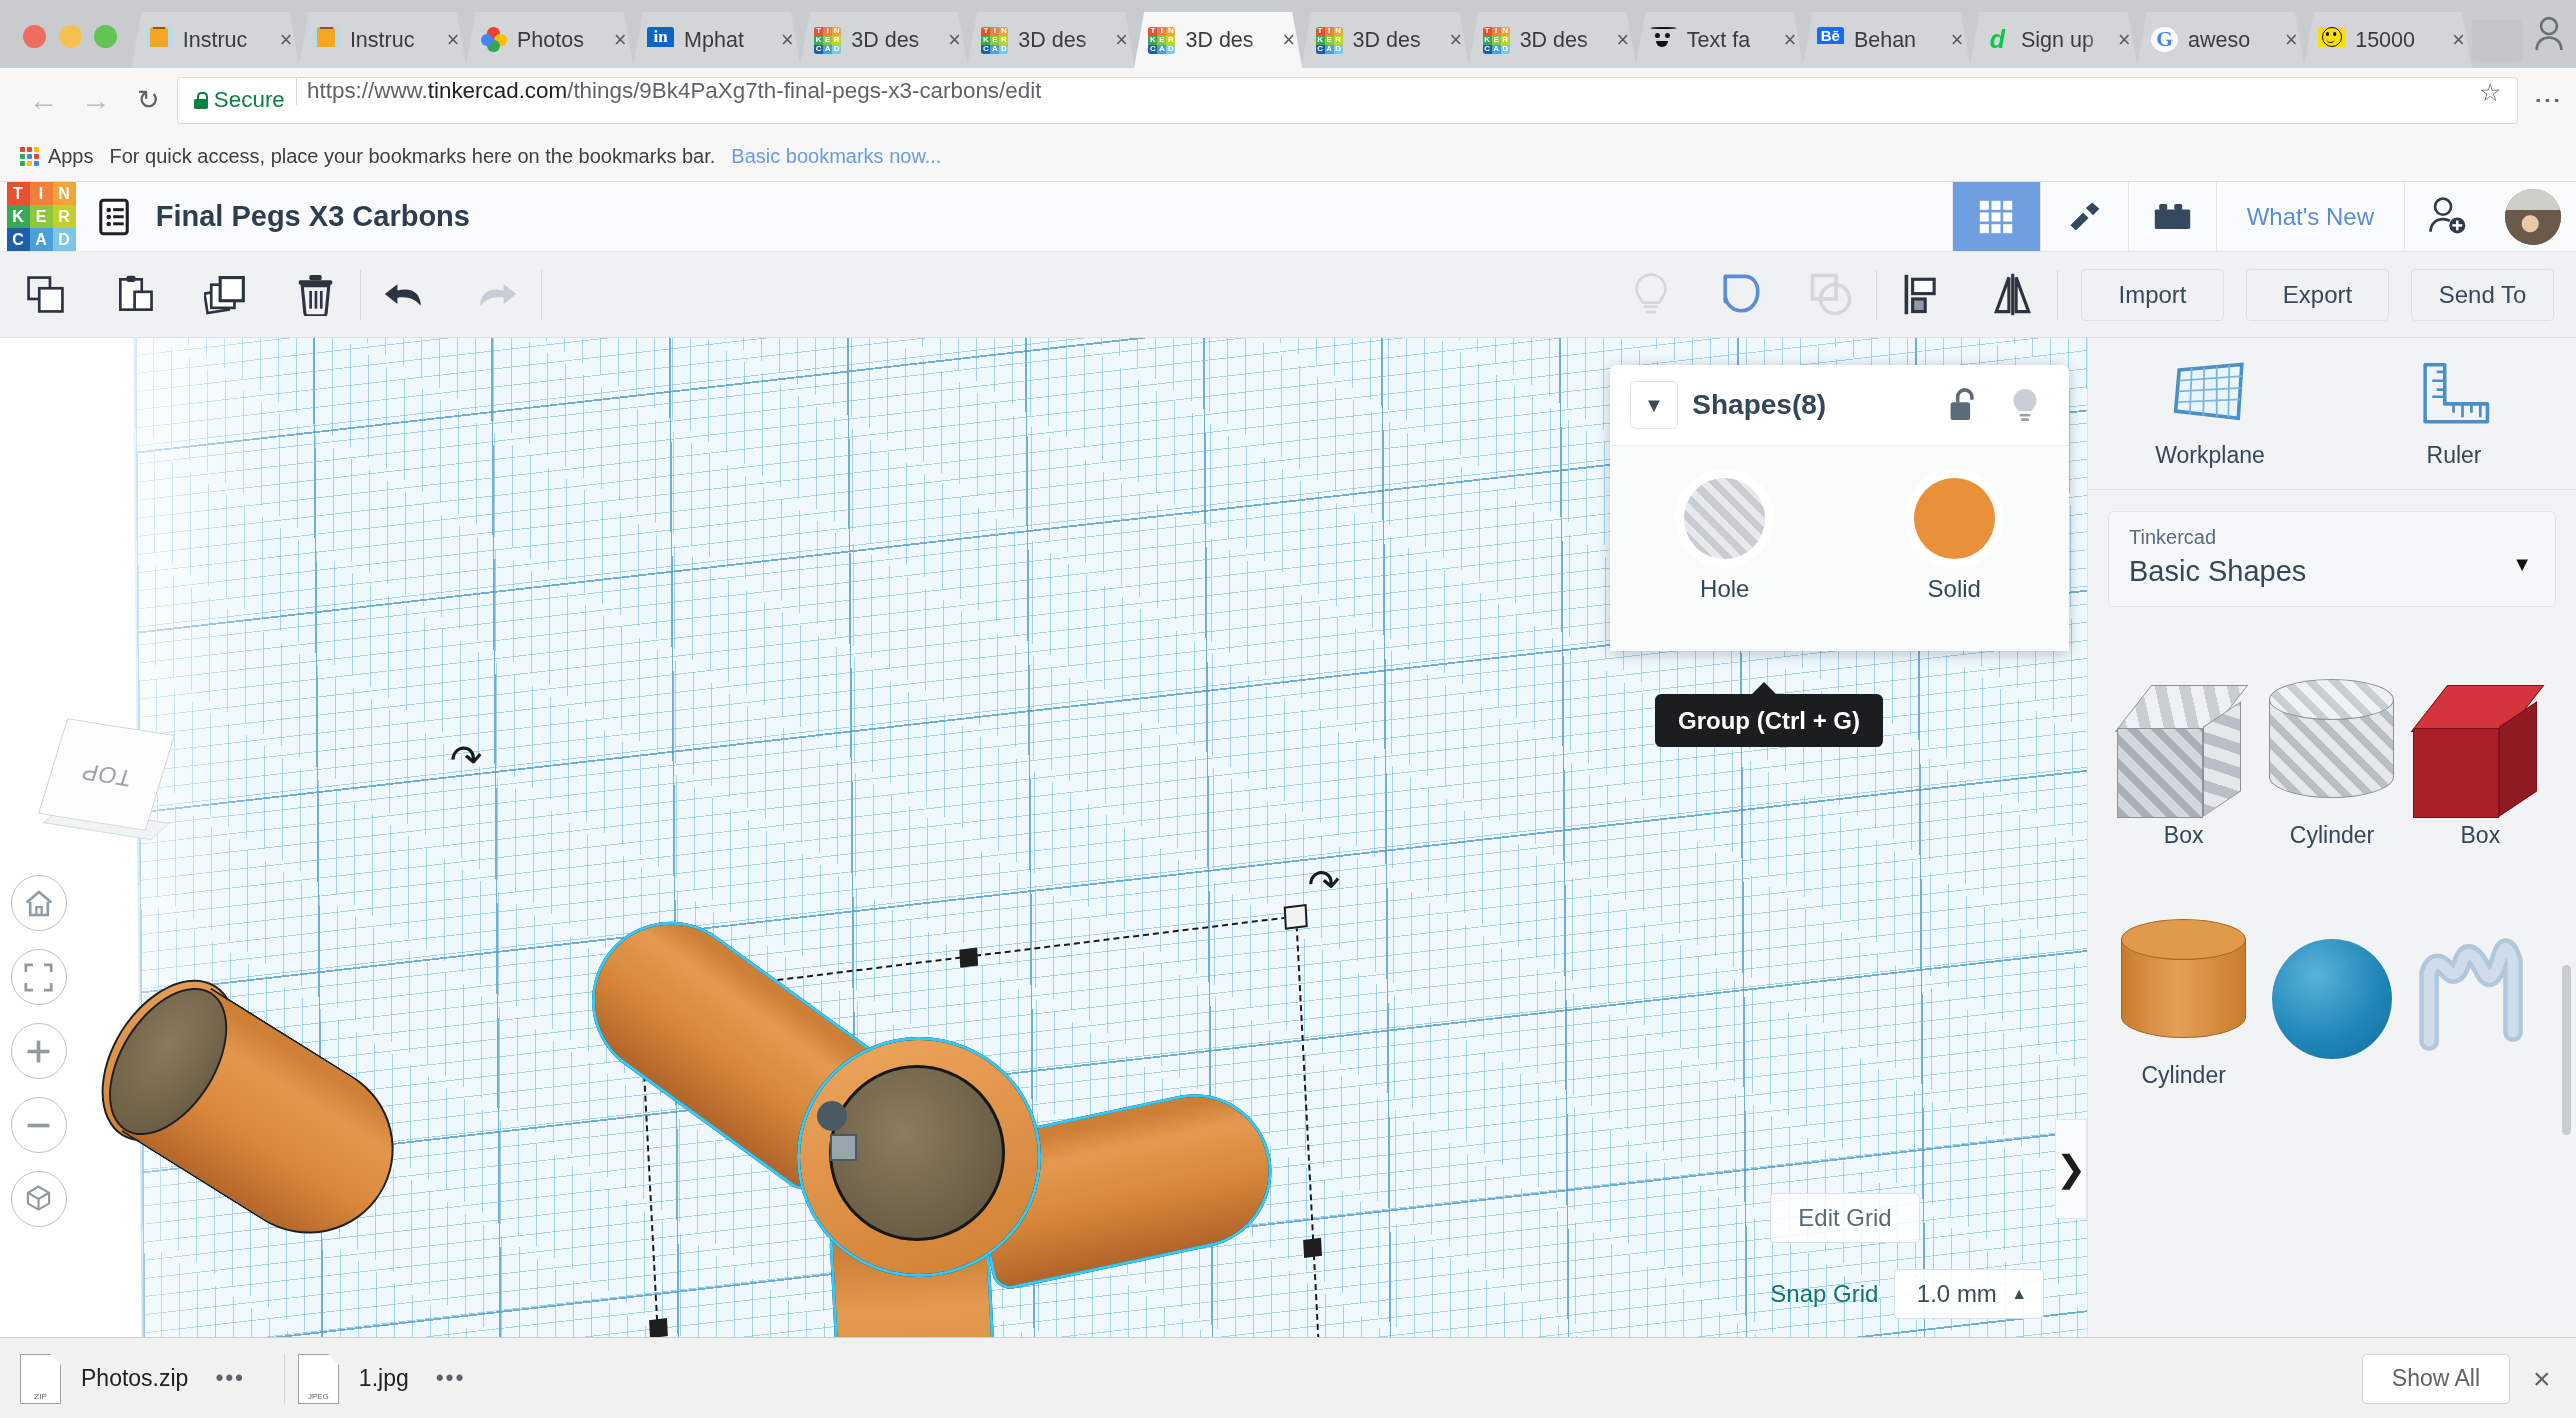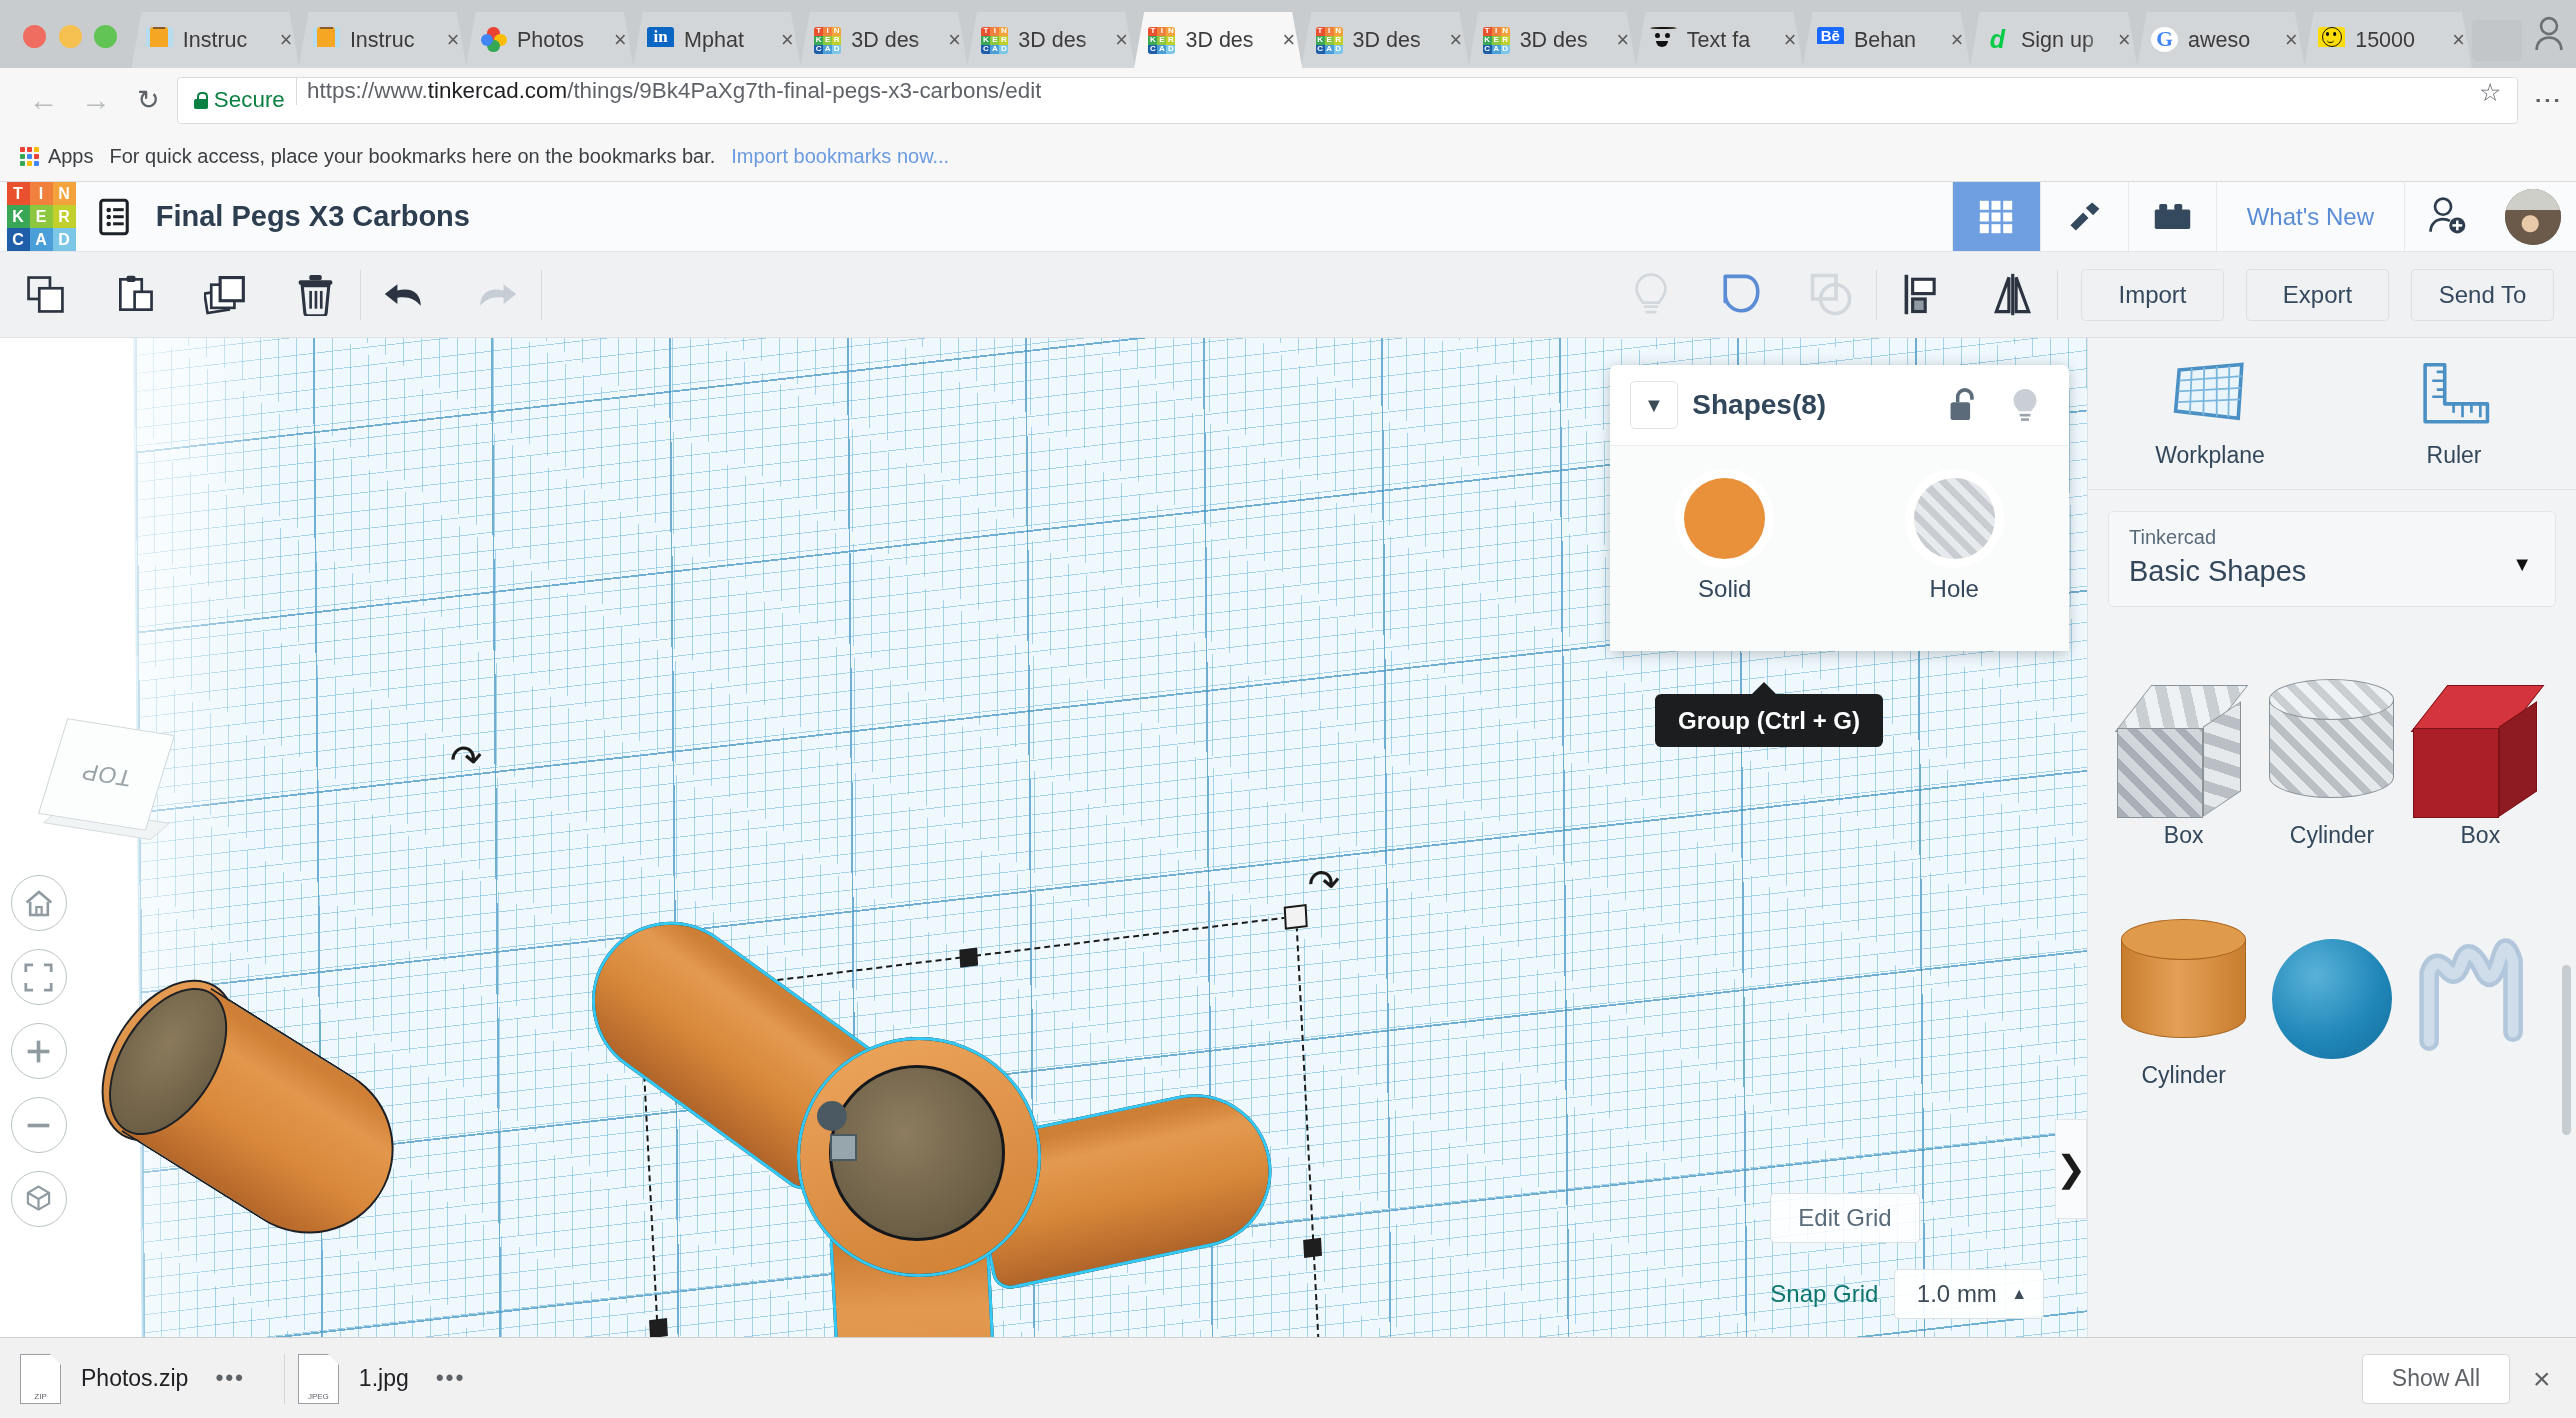--- a/index.html
+++ b/index.html
@@ -495,21 +495,21 @@
         <i style="background:#34a853"></i>
           <i style="background:#4285f4"></i>
           <i style="background:#ea4335"></i>
         <i style="background:#34a853"></i>
           <i style="background:#fbbc05"></i>
           <i style="background:#4285f4"></i>
       </span>
       <span>Apps</span>
     </div>
     <span class="bm-hint">For quick access, place your bookmarks here on the bookmarks bar.</span>
-    <span class="bm-link">Import bookmarks now...</span>
+    <span class="bm-link">Basic bookmarks now...</span>
   </div>
 
   <div class="app">
 
     <div class="tc-header">
       <div class="tc-logo">
         <div class="tc-logo-grid" id="tc-logo">
             <span style="background:#e8502e">T</span>
             <span style="background:#f0803c">I</span>
             <span style="background:#f4a23c">N</span>
@@ -745,26 +745,26 @@
             <div class="sp-ico">
               <svg width="30" height="38" viewBox="0 0 34 42">
                   <path d="M17 3 C9 3 4 9 4 16 c0 6 4 9 6 12 h14 c2 -3 6 -6 6 -12 C30 9 25 3 17 3Z" fill="#c9cfd5"></path>
                   <rect x="11" y="31" width="12" height="3" fill="#9aa3ab"></rect>
                   <rect x="12.5" y="36" width="9" height="3" fill="#9aa3ab"></rect>
                 </svg>
             </div>
           </div>
           <div class="sp-body" id="sp-body">
               <div class="sp-item">
+                <div class="sp-swatch hole"></div>
+                <div class="sp-lbl">Hole</div>
+              </div>
+              <div class="sp-item">
                 <div class="sp-swatch solid"></div>
                 <div class="sp-lbl">Solid</div>
-              </div>
-              <div class="sp-item">
-                <div class="sp-swatch hole"></div>
-                <div class="sp-lbl">Hole</div>
               </div>
             </div>
         </div>
 
         <div class="grid-ctl">
           <div class="editgrid">Edit Grid</div>
           <div class="snaprow">
             <span class="snaplbl">Snap Grid</span>
             <span class="snapsel">
               <span>1.0 mm</span>

